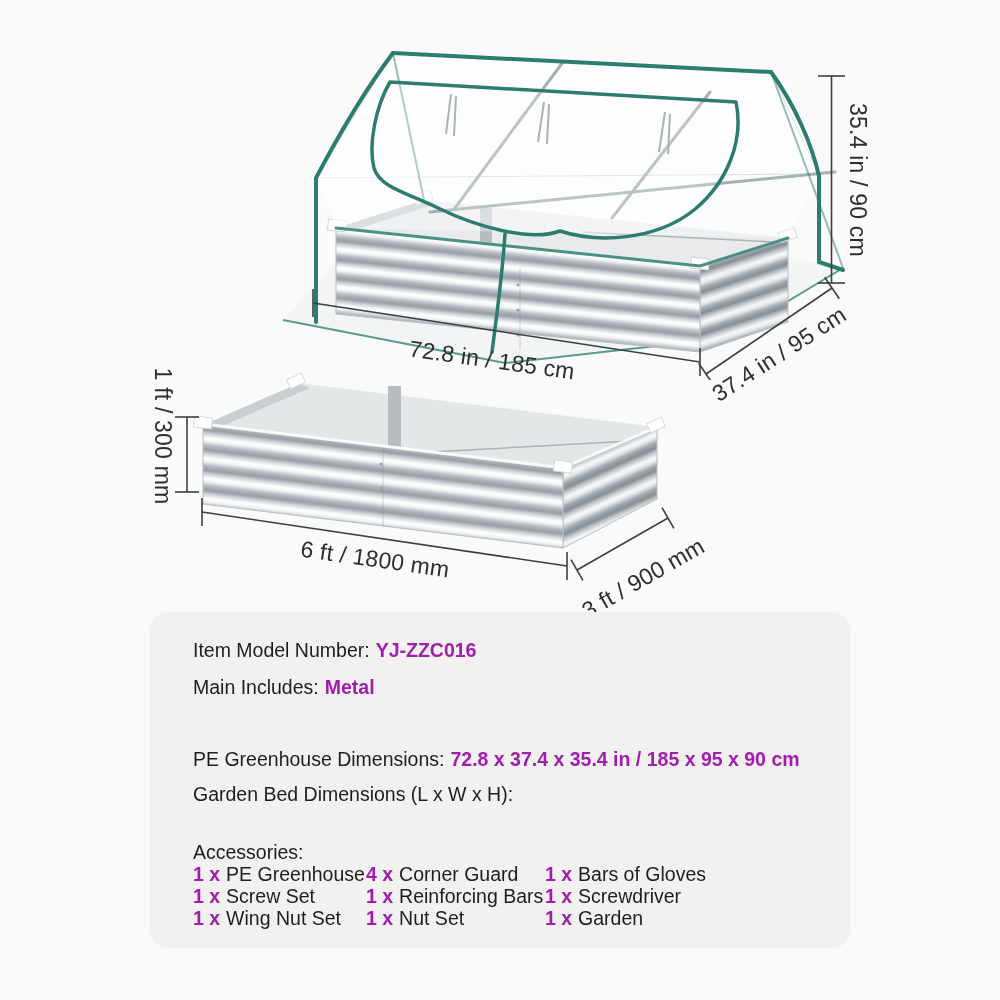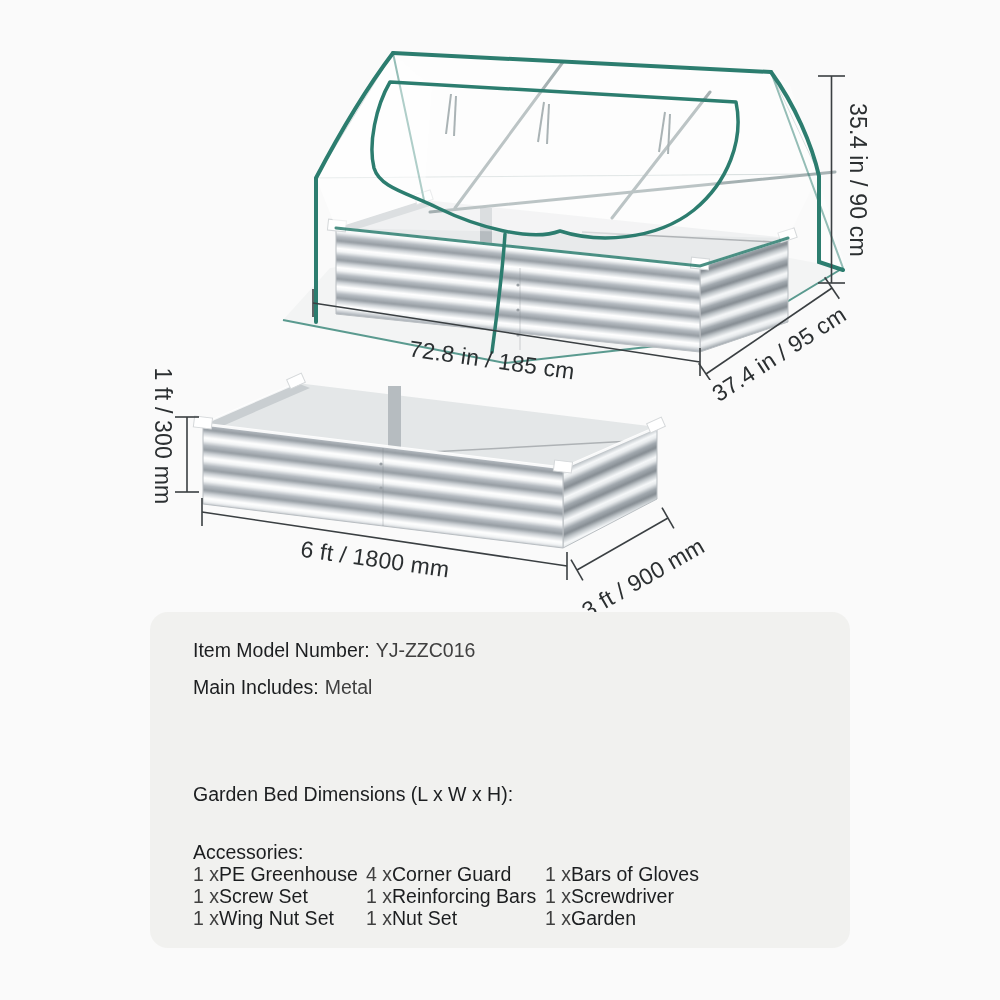--- a/index.html
+++ b/index.html
@@ -7,26 +7,26 @@
          font-family:"Liberation Sans",sans-serif;}
   svg{position:absolute;display:block;}
   .dim-label{position:absolute;font-size:23px;font-weight:500;color:#2b2f31;
              white-space:nowrap;text-align:center;line-height:28px;letter-spacing:.2px;}
   .rot90{transform:rotate(90deg);}
   
   .panel{position:absolute;left:150px;top:612px;width:700px;height:336px;
          background:#f1f1ef;border-radius:18px;}
   .spec-row{position:absolute;left:43px;font-size:19.5px;line-height:23px;
             color:#1c1e20;font-weight:500;white-space:nowrap;}
-  .orange{color:#404040;font-weight:400;}
+  .orange{color:#a21caf;font-weight:700;}
   .val{margin-left:6px;}
   .acc-grid{position:absolute;left:43px;top:251px;display:grid;
             grid-template-columns:173px 179px auto;grid-auto-rows:22px;
             font-size:19.5px;line-height:22px;color:#1c1e20;font-weight:500;white-space:nowrap;}
-  .acc-name{}
+  .acc-name{margin-left:6px;}
 </style>
 </head>
 <body>
 
 <div id="stage">
 
   <svg style="left:150px;top:30px" width="720" height="350" viewBox="0 0 720 350">
     <defs>
       <linearGradient id="cgF" x1="0" y1="0" x2="0" y2="1">
         <stop offset="0" stop-color="#969da3"></stop>
@@ -192,20 +192,23 @@
   <div class="dim-label" style="left:553px;top:564px;width:180px;transform:rotate(-30deg);">3 ft / 900 mm</div>
 
   <div class="panel">
 
     <div class="spec-row" style="top:27px">
       <span>Item Model Number:</span><span class="orange val">YJ-ZZC016</span>
     </div>
     <div class="spec-row" style="top:64px">
       <span>Main Includes:</span><span class="orange val">Metal</span>
     </div>
+    <div class="spec-row" style="top:136px">
+      <span>PE Greenhouse Dimensions:</span><span class="orange val">72.8 x 37.4 x 35.4 in / 185 x 95 x 90 cm</span>
+    </div>
     <div class="spec-row" style="top:171px">
       <span>Garden Bed Dimensions (L x W x H):</span>
     </div>
     <div class="spec-row" style="top:229px">
       <span>Accessories:</span>
     </div>
 
     <div class="acc-grid">
       <div><span class="orange">1 x</span><span class="acc-name">PE Greenhouse</span></div>
       <div><span class="orange">4 x</span><span class="acc-name">Corner Guard</span></div>

